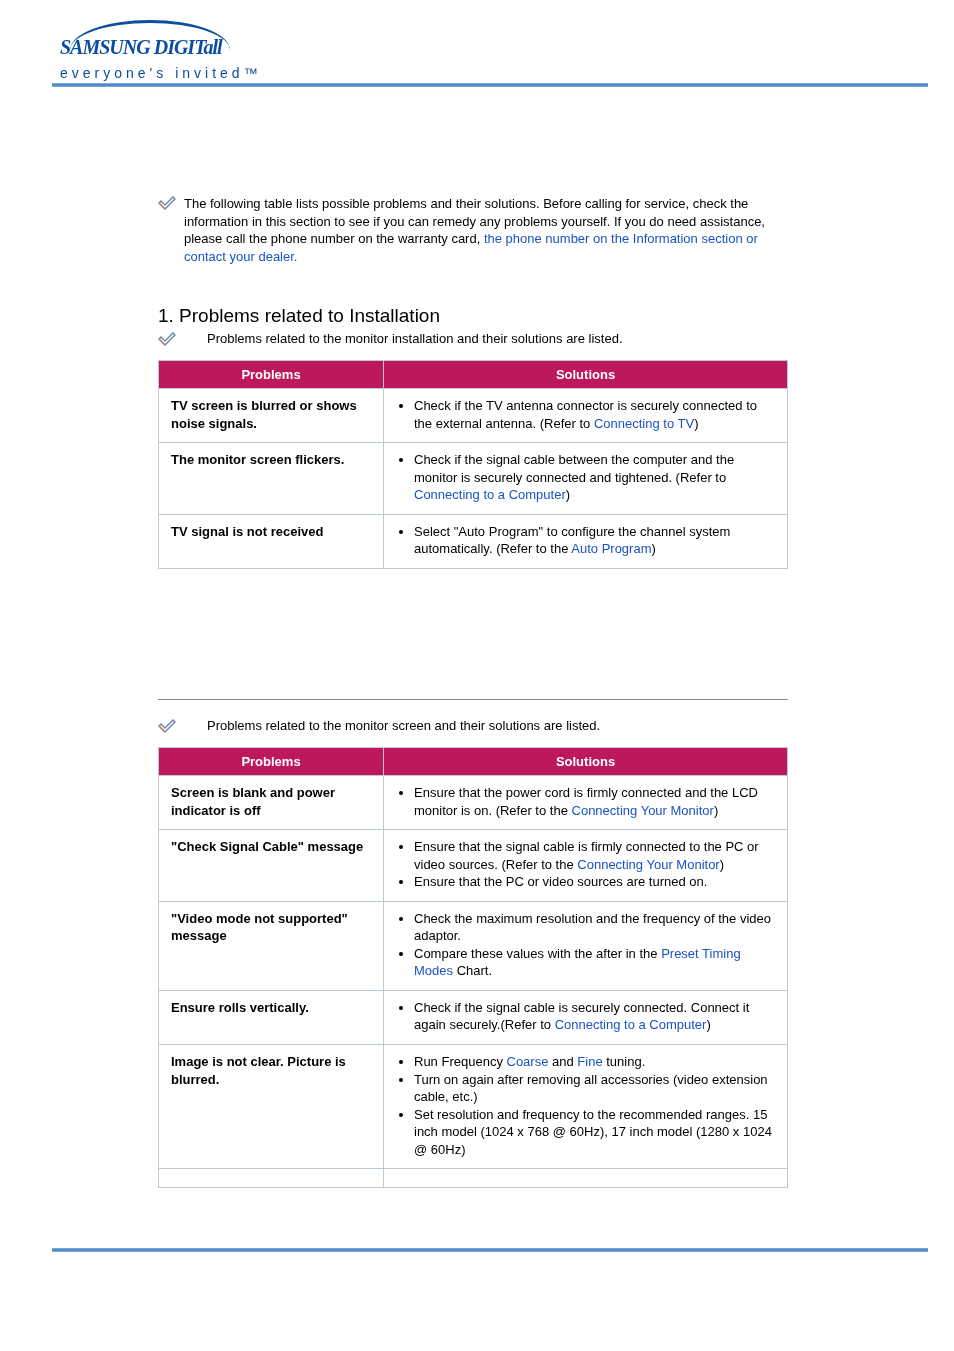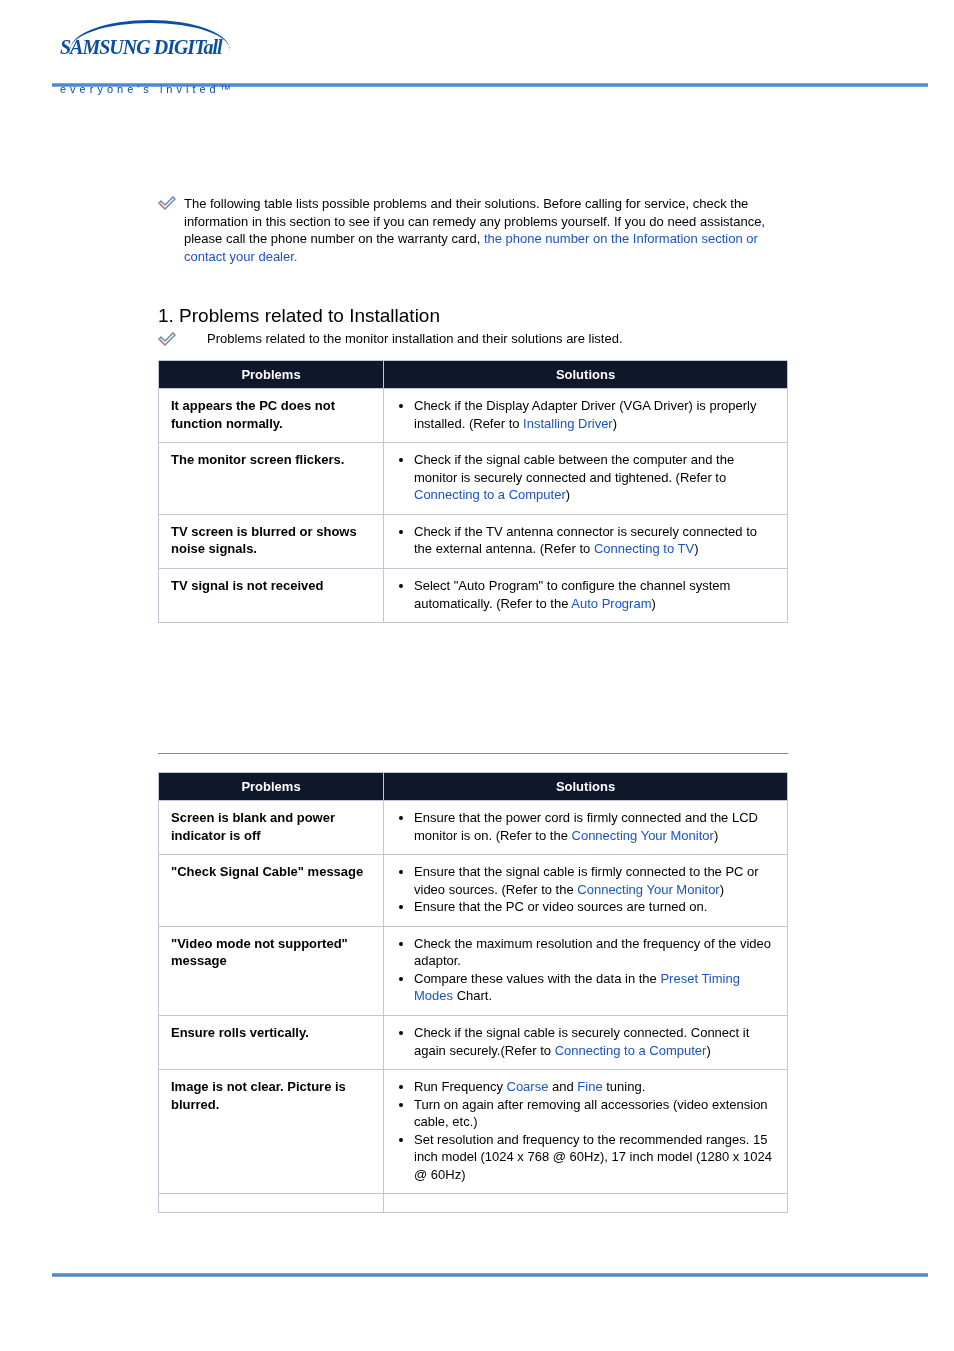--- a/index.html
+++ b/index.html
@@ -37,23 +37,23 @@
     font-size: 20px;
     font-weight: bold;
     color: #0b4ea0;
     font-style: italic;
     white-space: nowrap;
     letter-spacing: -1px;
   }
   .logo-main .tall { font-style: italic; }
   .logo-tag {
     position: absolute;
-    top: 63px;
+    top: 45px;
     left: 0;
-    font-size: 11px;
+    font-size: 14px;
     color: #0b4ea0;
     letter-spacing: 4px;
     white-space: nowrap;
   }
   .top-bar {
     height: 4px;
     width: 876px;
     margin: 0 0 0 52px;
     background: linear-gradient(to bottom, #8db5e0 0%, #3d7cc0 50%, #8db5e0 100%);
   }
@@ -108,21 +108,21 @@
     margin-bottom: 12px;
     gap: 23px;
   }
   table.problems {
     width: 100%;
     border-collapse: collapse;
     border: 1px solid #bfc8d6;
     font-size: 13px;
   }
   table.problems th {
-    background: #0f172a;
+    background: #be185d;
     color: #fff;
     font-weight: bold;
     text-align: center;
     padding: 6px 8px;
     border: 1px solid #bfc8d6;
     font-size: 13px;
   }
   table.problems td {
     border: 1px solid #bfc8d6;
     padding: 8px 12px 10px 12px;
@@ -202,65 +202,64 @@
     <span>Problems related to the monitor installation and their solutions are listed.</span>
   </div>
 
   <table class="problems">
     <tbody>
         <tr>
       <th>Problems</th>
       <th>Solutions</th>
     </tr>
     <tr>
-      <td class="prob-label">It appears the PC does not function normally.</td>
+      <td class="prob-label">TV screen is blurred or shows noise signals.</td>
       <td>
         <ul>
               <li>
-          <span>Check if the Display Adapter Driver (VGA Driver) is properly installed. (Refer to </span><a class="link" href="#">Installing Driver</a><span>)</span>
+          <span>Check if the TV antenna connector is securely connected to the external antenna. (Refer to </span><a class="link" href="#">Connecting to TV</a><span>)</span>
         </li>
             </ul>
       </td>
     </tr>
     <tr>
       <td class="prob-label">The monitor screen flickers.</td>
       <td>
         <ul>
               <li>
           <span>Check if the signal cable between the computer and the monitor is securely connected and tightened. (Refer to </span><a class="link" href="#">Connecting to a Computer</a><span>)</span>
         </li>
             </ul>
       </td>
     </tr>
     <tr>
-      <td class="prob-label">TV screen is blurred or shows noise signals.</td>
-      <td>
-        <ul>
-              <li>
-          <span>Check if the TV antenna connector is securely connected to the external antenna. (Refer to </span><a class="link" href="#">Connecting to TV</a><span>)</span>
-        </li>
-            </ul>
-      </td>
-    </tr>
-    <tr>
       <td class="prob-label">TV signal is not received</td>
       <td>
         <ul>
               <li>
           <span>Select "Auto Program" to configure the channel system automatically. (Refer to the </span><a class="link" href="#">Auto Program</a><span>)</span>
         </li>
             </ul>
       </td>
     </tr>
   </tbody>
     </table>
 
   <div class="section-gap"></div>
   <hr class="hr-line">
 
+  <div class="section-sub">
+    <div class="tick-icon">
+      <svg width="18" height="16" viewBox="0 0 18 16">
+        <path d="M1 7 L3 5 L7 9 L15 1 L17 3 L7 13 Z" fill="none" stroke="#6e8aa9" stroke-width="1.5"></path>
+        <path d="M7 13 L1 7" fill="none" stroke="#d76" stroke-width="1.2"></path>
+      </svg>
+    </div>
+    <span>Problems related to the monitor screen and their solutions are listed.</span>
+  </div>
 
   <table class="problems">
     <tbody>
         <tr>
       <th>Problems</th>
       <th>Solutions</th>
     </tr>
 
     <tr>
       <td class="prob-label">Screen is blank and power indicator is off</td>
@@ -288,21 +287,21 @@
     </tr>
 
     <tr>
       <td class="prob-label">"Video mode not supported" message</td>
       <td>
         <ul>
           <li>
             <span>Check the maximum resolution and the frequency of the video adaptor.</span>
           </li>
           <li>
-            <span>Compare these values with the data in the </span><a class="link" href="#">Preset Timing Modes</a><span> Chart.</span>
+            <span>Compare these values with the after in the </span><a class="link" href="#">Preset Timing Modes</a><span> Chart.</span>
           </li>
         </ul>
       </td>
     </tr>
 
     <tr>
       <td class="prob-label">Ensure rolls vertically.</td>
       <td>
         <ul>
           <li>

